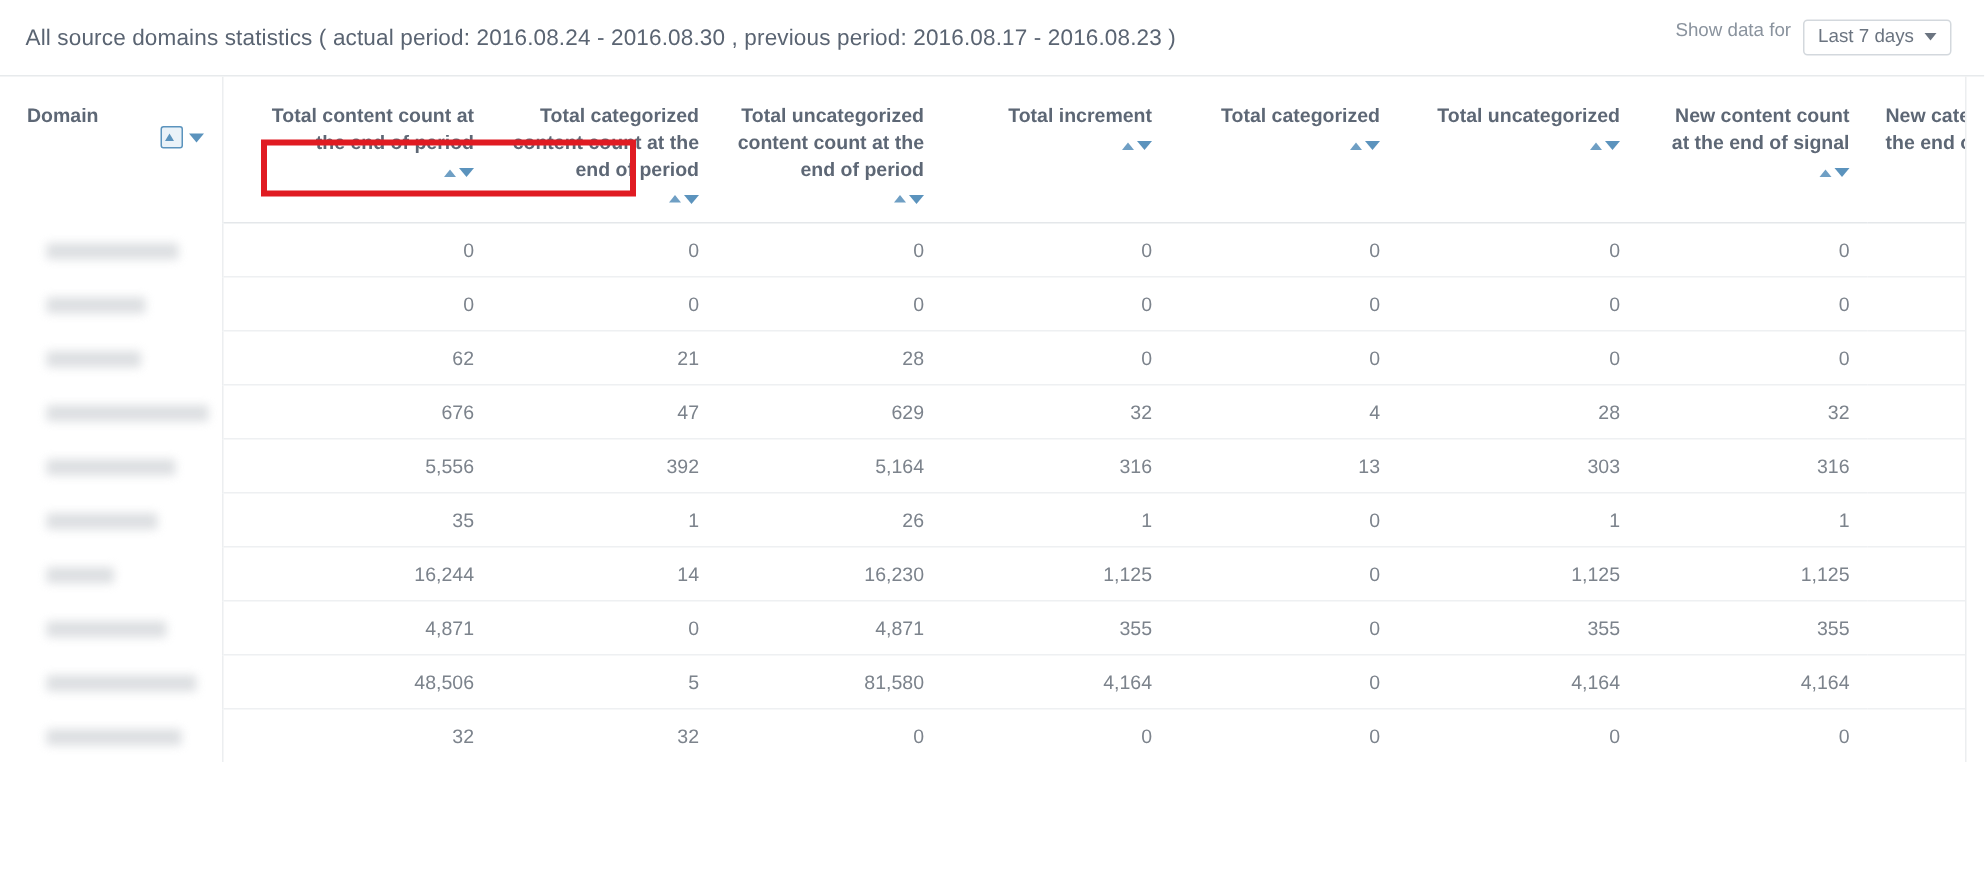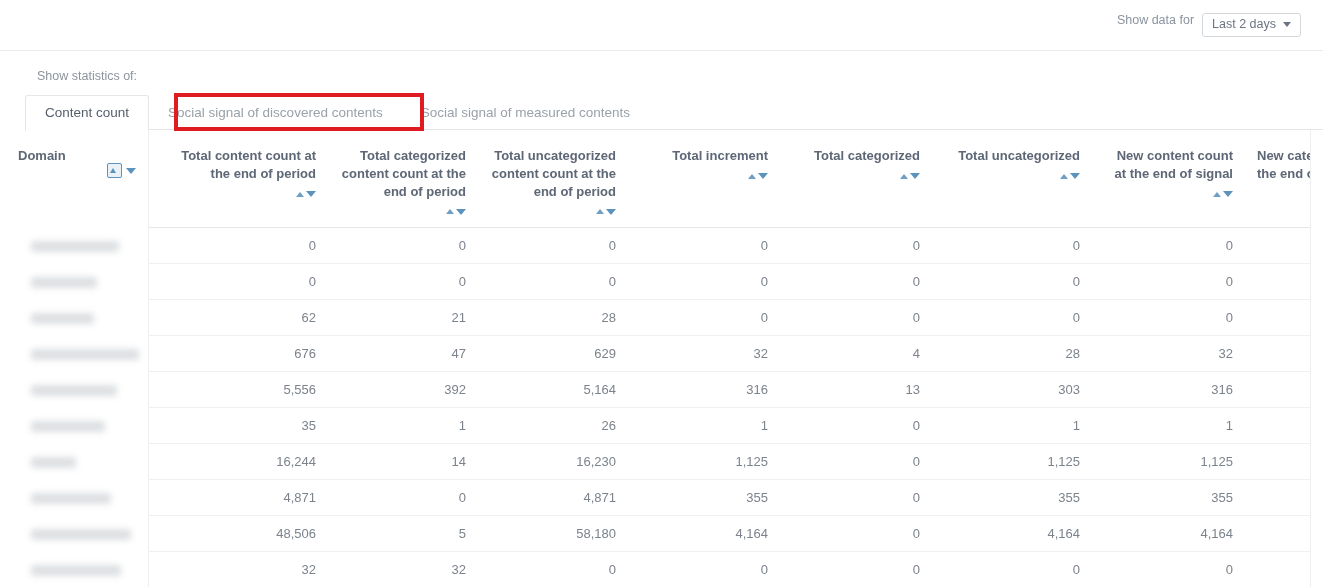--- a/index.html
+++ b/index.html
@@ -250,37 +250,30 @@
     border-right: 3px solid transparent;
     border-bottom: 5px solid #5b93bd;
   }
 </style>
 </head>
 <body>
 
 <div class="app">
 
   <div class="titlebar">
+    <div class="page-title">All source domains statistics ( actual period: 2016.08.24 - 2016.08.30 , previous period: 2016.08.17 - 2016.08.23 )</div>
     <div class="titlebar-right">
       <span class="show-data-label">Show data for</span>
       <div class="range-select">
-        <span>Last 2 days</span>
+        <span>Last 7 days</span>
         <span class="caret-down"></span>
       </div>
     </div>
   </div>
 
-  <div class="subhead">
-    <div class="stats-of-label">Show statistics of:</div>
-    <div class="tabs">
-      <div class="tab active">Content count</div>
-      <div class="tab">Social signal of discovered contents</div>
-      <div class="tab">Social signal of measured contents</div>
-    </div>
-  </div>
 
   <div class="annot-box"></div>
 
   <div class="table-wrap">
     <table class="stats">
       <colgroup>
         <col style="width:148px">
         <col style="width:180px">
         <col style="width:150px">
         <col style="width:150px">
@@ -463,21 +456,21 @@
             <td>0</td>
             <td>355</td>
             <td>355</td>
             <td>355</td>
             <td></td>
           </tr>
           <tr>
             <td class="domain-col"><span class="domain-redacted" style="width: 100px;"></span></td>
             <td>48,506</td>
             <td>5</td>
-            <td>58,180</td>
+            <td>81,580</td>
             <td>4,164</td>
             <td>0</td>
             <td>4,164</td>
             <td>4,164</td>
             <td>4,164</td>
             <td></td>
           </tr>
           <tr>
             <td class="domain-col"><span class="domain-redacted" style="width: 90px;"></span></td>
             <td>32</td>

